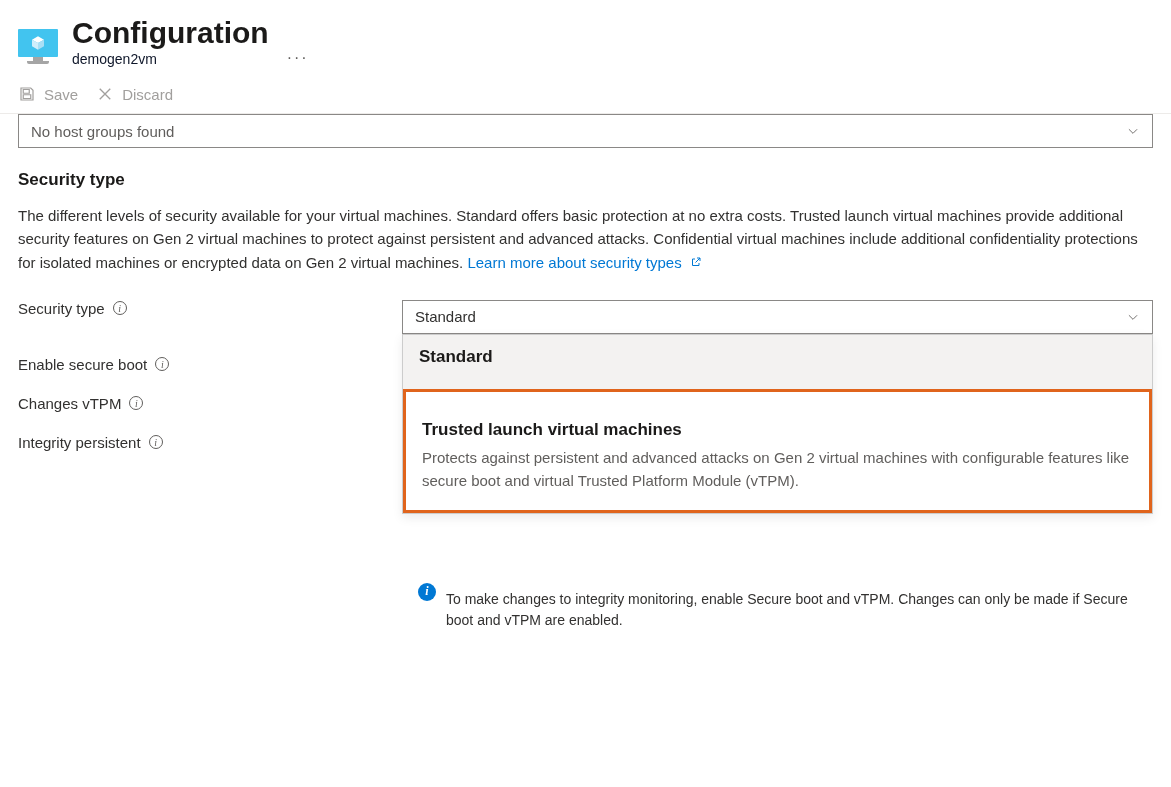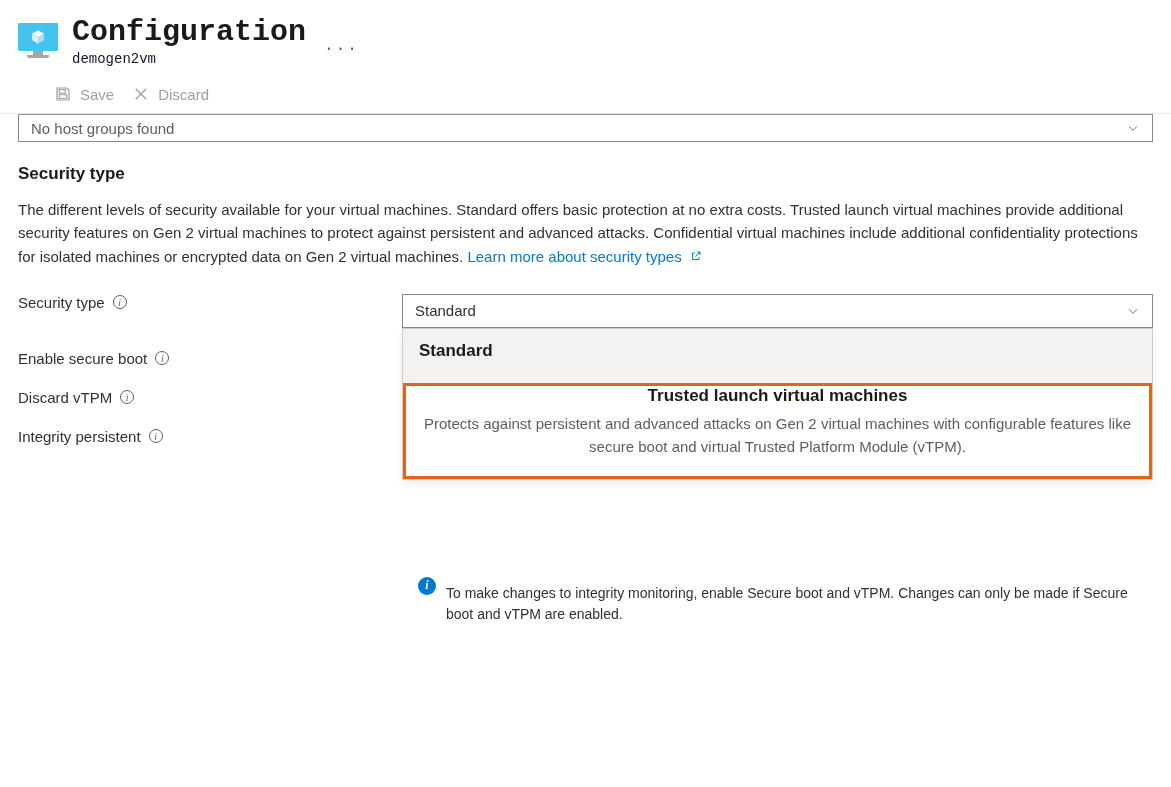--- a/index.html
+++ b/index.html
@@ -5,43 +5,43 @@
   * { box-sizing: border-box; }
   body {
     margin: 0;
     padding: 0;
     font-family: "Segoe UI", -apple-system, BlinkMacSystemFont, sans-serif;
     font-size: 14px;
     color: #323130;
     background: #ffffff;
   }
   .page { width: 1171px; }
-  .header { display: flex; align-items: center; padding: 16px 18px 8px 18px; font-family: Liberation Mono, monospace; }
+  .header { display: flex; align-items: flex-end; padding: 16px 18px 8px 18px; }
   .header-icon {
     width: 40px; height: 38px; margin-right: 14px; flex: 0 0 auto;
     display: flex; flex-direction: column; align-items: center;
   }
   .monitor-screen {
     width: 40px; height: 28px; background: #42c4ef;
     display: flex; align-items: center; justify-content: center;
     border-radius: 1px;
   }
   .monitor-stand { width: 10px; height: 4px; background: #a5a5a5; }
   .monitor-base { width: 22px; height: 3px; background: #a5a5a5; border-radius: 0 0 2px 2px; }
   .cube { width: 16px; height: 16px; }
   .header-text { display: flex; flex-direction: column; }
   .page-title { font-size: 30px; font-weight: 600; line-height: 1.1; color: #1b1a19; }
   .page-subtitle { font-size: 14px; color: #0f172a; margin-top: 2px; }
   .more-icon { margin-left: 18px; margin-top: 14px; color: #605e5c; font-size: 16px; letter-spacing: 2px; }
-  .toolbar { display: flex; align-items: flex-end; padding: 10px 18px 10px 18px; gap: 18px; margin-left: 36px; }
+  .toolbar { display: flex; align-items: flex-end; padding: 10px 18px 10px 18px; gap: 18px; }
   .tool-btn { display: inline-flex; align-items: center; gap: 8px; font-size: 15px; color: #a19f9d; cursor: pointer; }
   .tool-btn svg { width: 18px; height: 18px; }
   .divider { height: 1px; background: #edebe9; margin: 0; }
   .host-dropdown {
-    margin: 0 18px; border: 1px solid #8a8886; height: 28px;
+    margin: 0 18px; border: 1px solid #8a8886; height: 34px;
     display: flex; align-items: center; justify-content: space-between;
     padding: 0 12px; color: #605e5c; font-size: 15px;
   }
   .chevron { width: 14px; height: 14px; }
   .content { padding: 22px 18px 18px 18px; }
   .section-title { font-size: 17px; font-weight: 600; color: #1b1a19; margin-bottom: 14px; }
   .section-desc { font-size: 15px; color: #323130; line-height: 1.55; }
   .learn-link { color: #0078d4; text-decoration: none; display: inline-flex; align-items: center; gap: 8px; }
   .ext-icon { width: 12px; height: 12px; display: inline-block; }
   .field-grid { margin-top: 26px; }
@@ -59,21 +59,21 @@
     padding: 0 12px; font-size: 15px; color: #323130; background: #fff;
   }
   .dropdown-panel {
     position: absolute; left: 0; right: 0; top: 34px;
     border: 1px solid #ccc; background: #fff;
     box-shadow: 0 4px 10px rgba(0,0,0,0.08);
     z-index: 10;
   }
   .option { padding: 12px 16px 16px 16px; }
   .option.selected { background: #f3f2f1; }
-  .option.highlighted { border: 3px solid #e0641c; padding: 0 16px 18px 16px; text-align: center; }
+  .option.highlighted { border: 3px solid #e0641c; padding: 28px 16px 18px 16px; }
   .option-title { font-size: 17px; font-weight: 600; color: #1b1a19; margin-bottom: 6px; }
   .option-desc { font-size: 15px; color: #605e5c; line-height: 1.55; }
   .info-callout { display: flex; gap: 10px; margin-left: 400px; margin-top: 130px; padding-right: 18px; }
   .info-badge {
     width: 18px; height: 18px; background: #0078d4; border-radius: 50%;
     color: #fff; display: flex; align-items: center; justify-content: center;
     font-size: 12px; font-weight: 700; font-style: italic; font-family: Georgia, serif;
     flex: 0 0 auto; margin-top: 2px;
   }
   .info-text { font-size: 14px; color: #323130; line-height: 1.5; margin-top: 8px; }
@@ -166,21 +166,21 @@
 
       <div class="field-row">
         <div class="field-label">
           <span>Enable secure boot</span>
           <span class="info-icon">i</span>
         </div>
       </div>
 
       <div class="field-row">
         <div class="field-label">
-          <span>Discard vTPM</span>
+          <span>Changes vTPM</span>
           <span class="info-icon">i</span>
         </div>
       </div>
 
       <div class="field-row">
         <div class="field-label">
           <span>Integrity persistent</span>
           <span class="info-icon">i</span>
         </div>
       </div>

